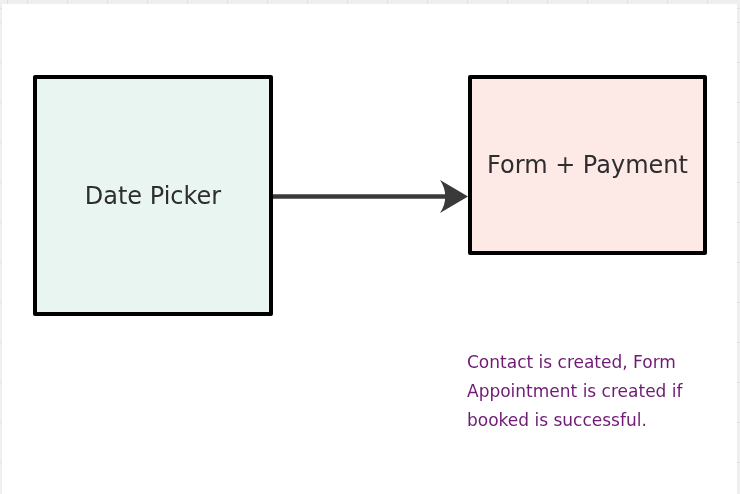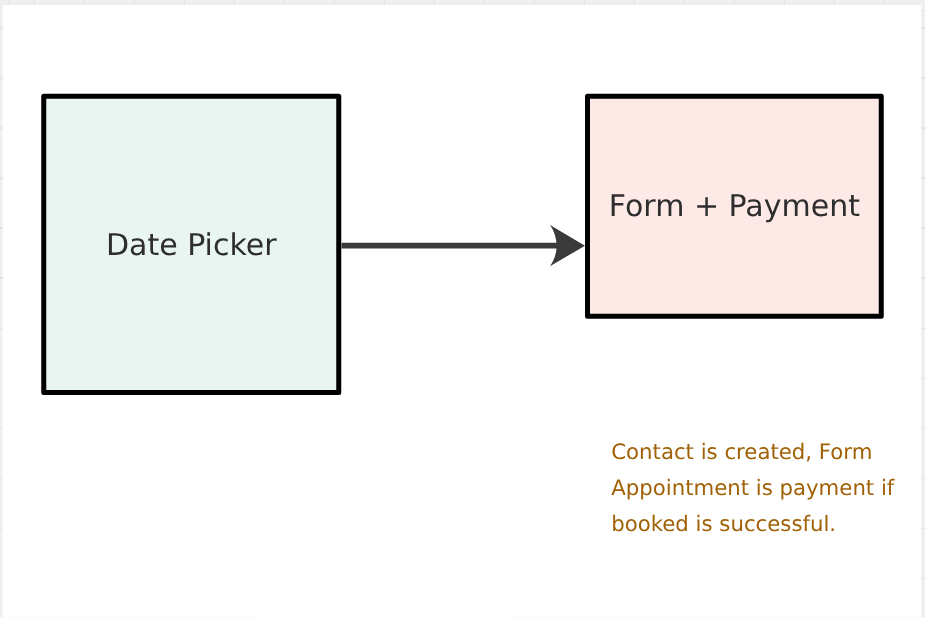--- a/index.html
+++ b/index.html
@@ -65,22 +65,21 @@
     height: 37px;
   }
 
   .caption {
     position: absolute;
     left: 465px;
     top: 344px;
     width: 250px;
     font-size: 17px;
     line-height: 29px;
-    color: #a16207;
-    margin-left: 22px;
+    color: #701a75;
   }
 </style>
 </head>
 <body>
 
 <div class="board">
 
   <div class="node node-date">
     <span>Date Picker</span>
   </div>
@@ -89,17 +88,17 @@
     <span>Form + Payment</span>
   </div>
 
   <svg class="connector" viewBox="0 0 196 37" xmlns="http://www.w3.org/2000/svg">
     <line x1="0" y1="18.5" x2="175" y2="18.5" stroke="#3a3a3a" stroke-width="4.5"></line>
     <path d="M 167,2 L 195,18.5 L 167,35 C 174,25 174,12 167,2 Z" fill="#3a3a3a"></path>
   </svg>
 
   <div class="caption">
     <div>Contact is created, Form</div>
-    <div>Appointment is payment if</div>
+    <div>Appointment is created if</div>
     <div>booked is successful.</div>
   </div>
 
 </div>
 
 </body></html>

